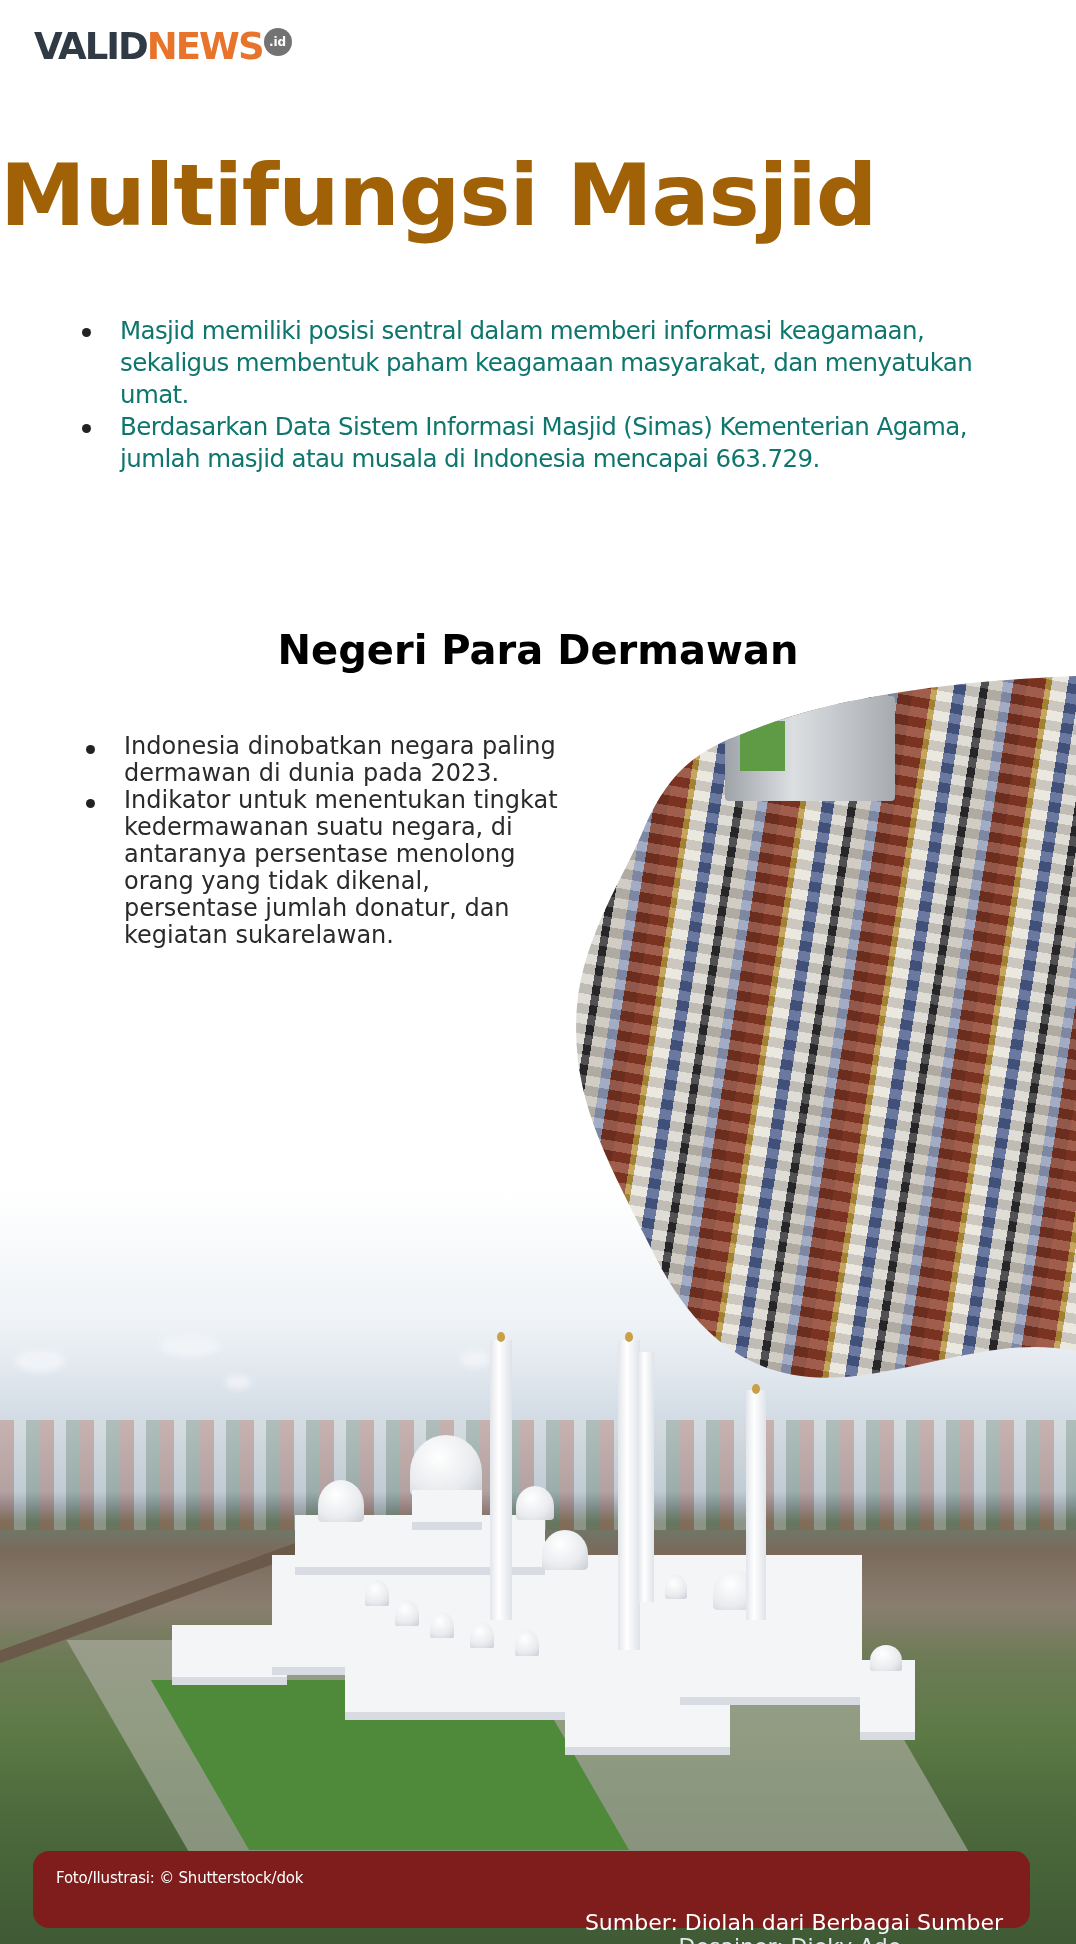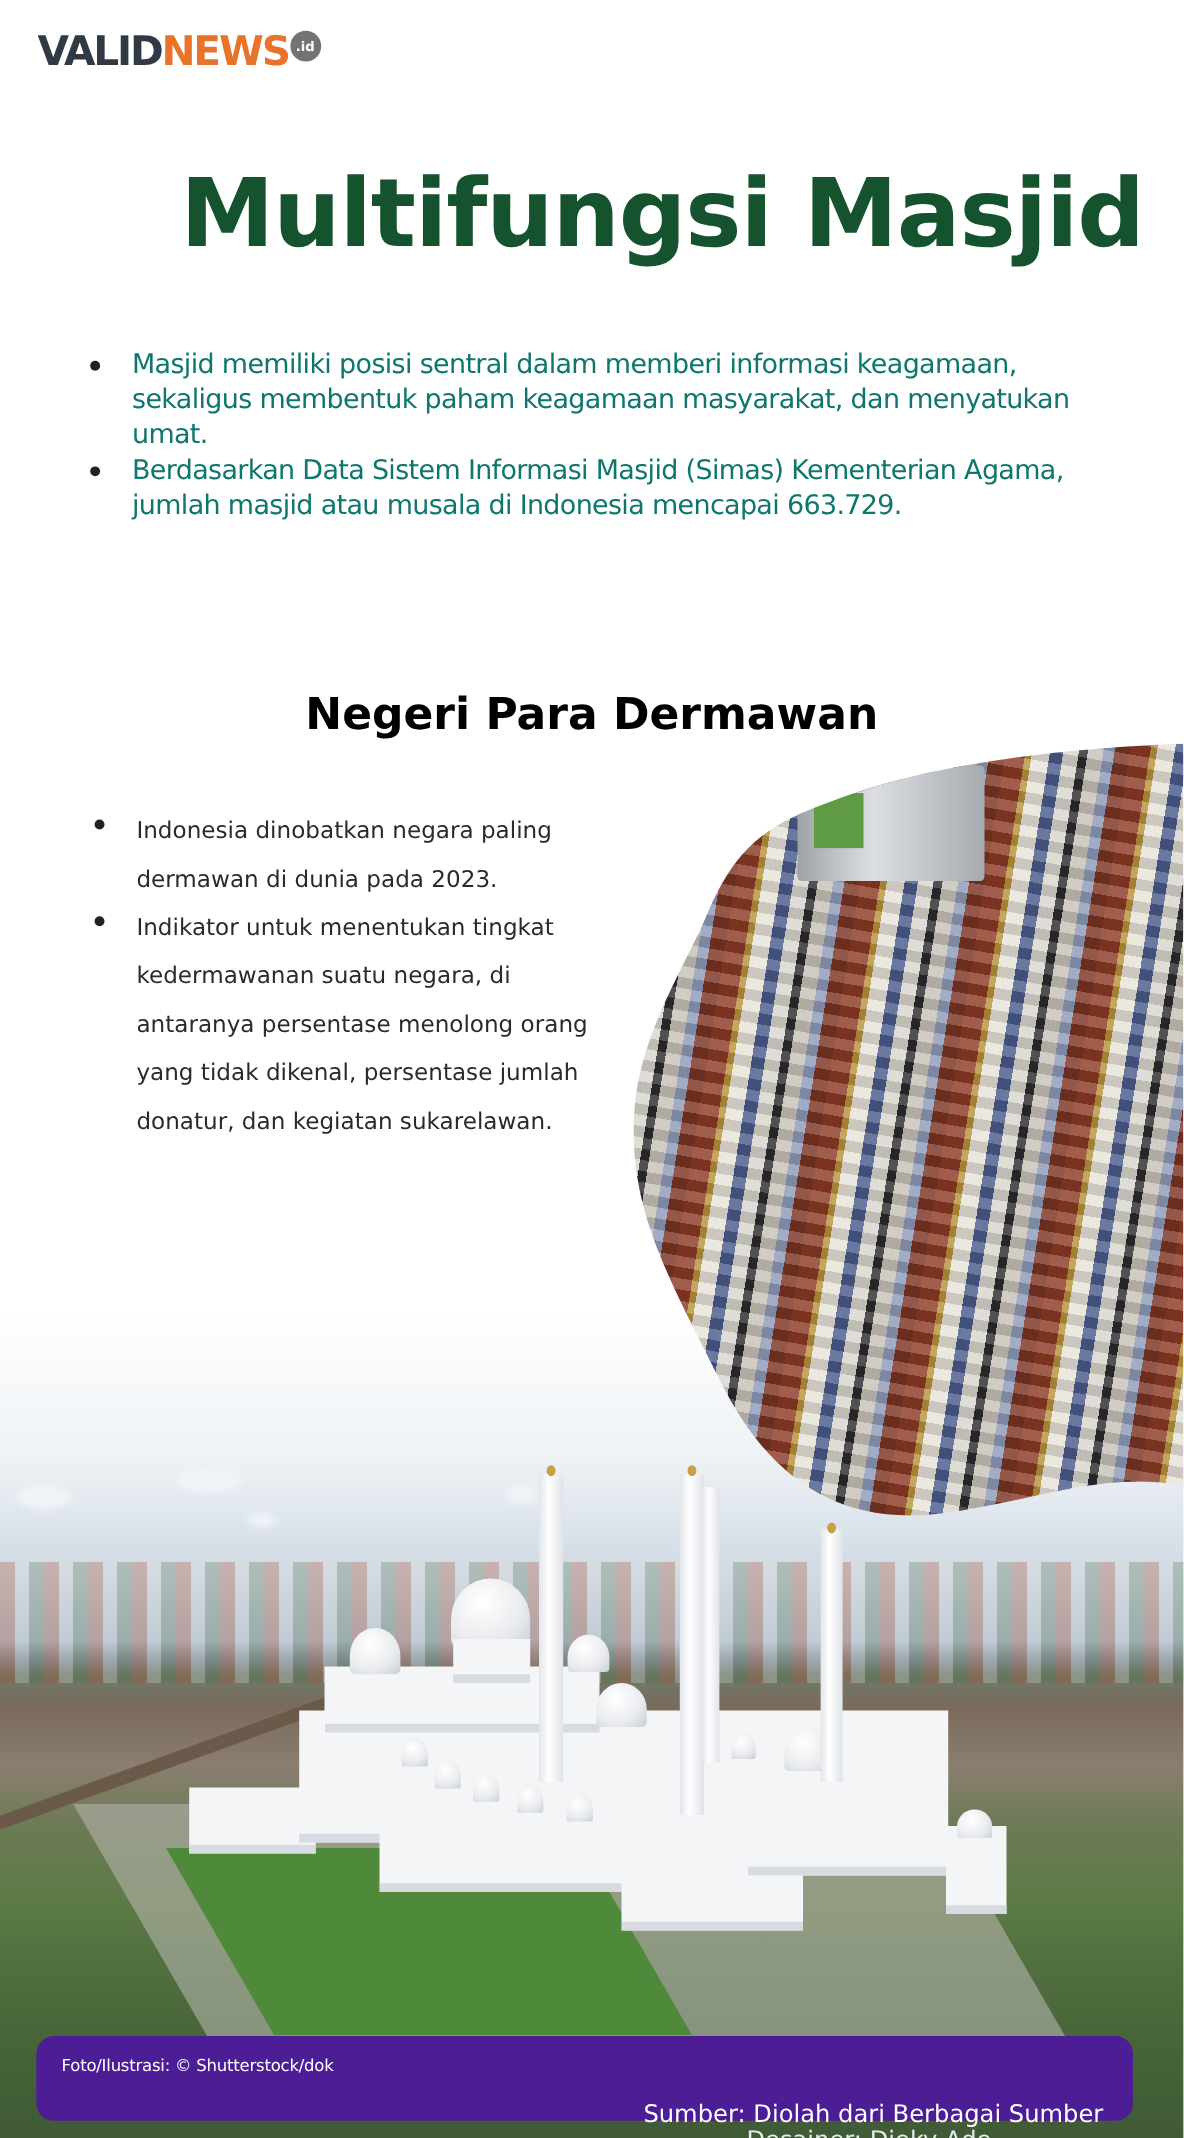--- a/index.html
+++ b/index.html
@@ -28,23 +28,23 @@
     width: 28px; height: 28px; border-radius: 50%;
     background: #737373; color: #ffffff;
     font-size: 12px; font-weight: bold;
     display: flex; align-items: center; justify-content: center;
     margin-left: 1px;
   }
 
   
   .title {
     position: absolute; left: 0; width: 1040px; top: 140px;
-    text-align: right;
+    text-align: left;
     font-family: "DejaVu Sans", sans-serif; font-weight: bold;
-    font-size: 86px; color: #14532d; letter-spacing: -1px;
+    font-size: 86px; color: #a16207; letter-spacing: -1px;
     line-height: 110px;
   }
 
   
   ul.bullets { list-style: none; position: absolute; }
   ul.bullets li { position: relative; padding-left: 42px; }
   ul.bullets li::before {
     content: ""; position: absolute; left: 4px;
     width: 9px; height: 9px; border-radius: 50%; background: #222;
   }
@@ -57,21 +57,21 @@
 
   .section-heading {
     position: absolute; left: 0; width: 1076px; top: 622px;
     text-align: center;
     font-family: "DejaVu Sans", sans-serif; font-weight: bold;
     font-size: 40px; color: #000; line-height: 56px;
   }
 
   .list-2 {
     left: 82px; top: 733px; width: 480px;
-    font-size: 21px; line-height: 44px; color: #2a2a2a;
+    font-size: 24px; line-height: 27px; color: #2a2a2a;
   }
   .list-2 li::before { top: 12px; }
 
   
   .bg-photo {
     position: absolute; left: 0; top: 1190px; width: 1076px; height: 754px;
     background:
       linear-gradient(to bottom,
         rgba(255,255,255,1) 0%,
         #eef2f6 18%,
@@ -141,21 +141,21 @@
     border-radius: 4px;
   }
   .prayer-photo .mihrab-green {
     position: absolute; left: 165px; top: 45px; width: 45px; height: 50px;
     background: #5f9a45;
   }
 
   
   .footer {
     position: absolute; left: 33px; top: 1851px; width: 997px; height: 77px;
-    background: #4c1d95; border-radius: 16px; z-index: 5;
+    background: #7f1d1d; border-radius: 16px; z-index: 5;
     color: #ffffff;
   }
   .footer-left {
     position: absolute; left: 23px; top: 18px;
     font-size: 15px; letter-spacing: -0.2px;
   }
   .footer-right {
     position: absolute; right: 27px; top: 12px; text-align: center;
     font-size: 22px; line-height: 24px; margin-top: 48px;
   }

